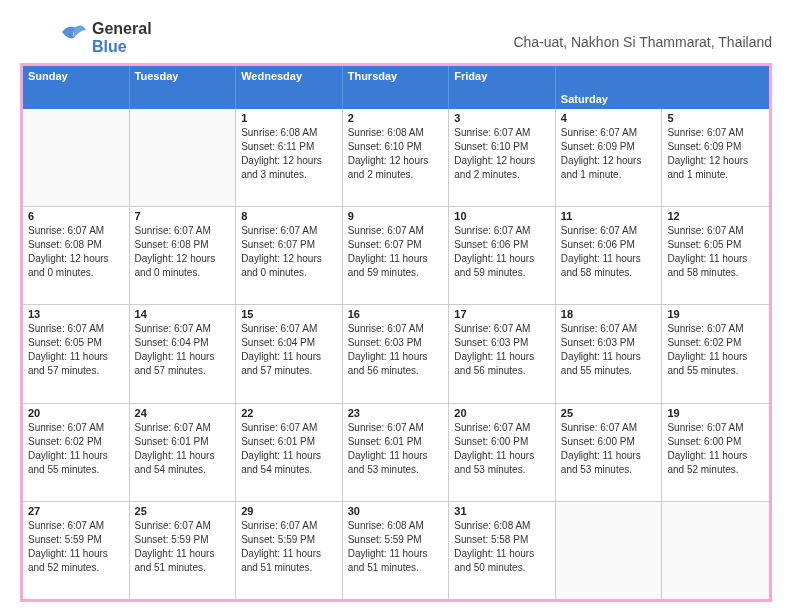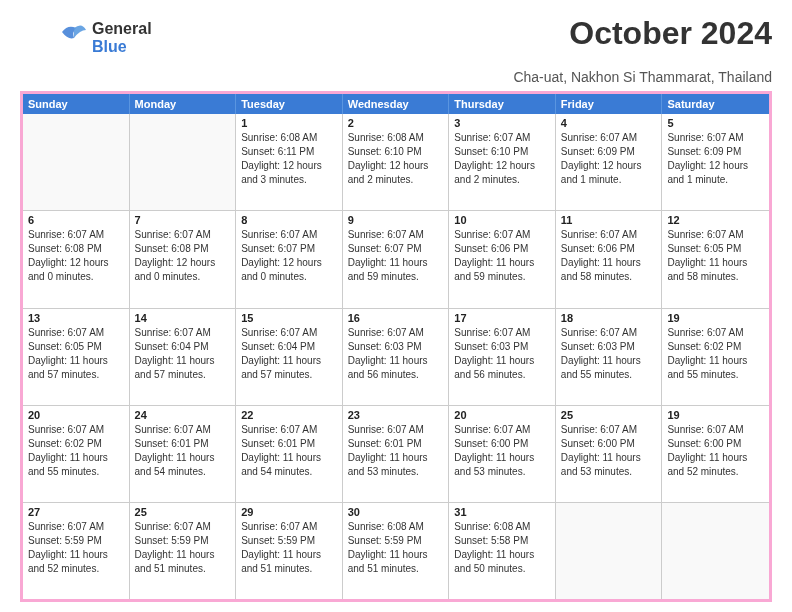--- a/index.html
+++ b/index.html
@@ -63,21 +63,21 @@
       background: #3a7bd5;
     }
     .cal-header-cell {
       color: #fff;
       font-size: 11px;
       font-weight: bold;
       padding: 4px 5px;
       text-align: left;
       border-right: 1px solid #5a95e0;
     }
-    .cal-header-cell:last-child { border-right: none; }
+    .cal-header-cell:last-child { border-right: none; margin-top: 23px; }
     .cal-body {
       flex: 1;
       display: flex;
       flex-direction: column;
     }
     .cal-row {
       display: grid;
       grid-template-columns: repeat(7, 1fr);
       flex: 1;
       border-top: 1px solid #ccc;
@@ -119,29 +119,27 @@
   </svg></div>
 
       <div>
         <div class="logo-text">
           <div>General</div>
           <div><span>Blue</span></div>
         </div>
       </div>
     </div>
     <div class="title-block">
-      <div class="month-title">October 2024</div>
       <div class="subtitle">Cha-uat, Nakhon Si Thammarat, Thailand</div>
     </div>
   </div>
 
   <div class="calendar">
     <div class="cal-header">
     <div class="cal-header-cell">Sunday</div>
-        <div class="cal-header-cell">Monday</div>
         <div class="cal-header-cell">Tuesday</div>
         <div class="cal-header-cell">Wednesday</div>
         <div class="cal-header-cell">Thursday</div>
         <div class="cal-header-cell">Friday</div>
         <div class="cal-header-cell">Saturday</div>
       </div>
     <div class="cal-body">
     <div class="cal-row">
           <div class="cal-cell empty"></div>
           <div class="cal-cell empty"></div>

